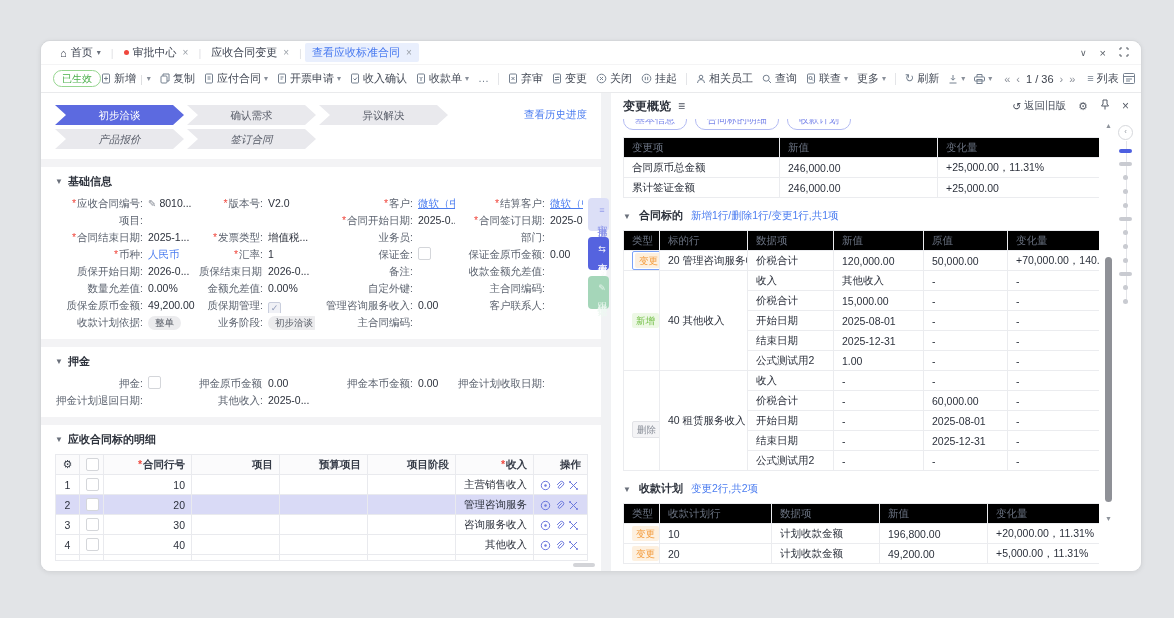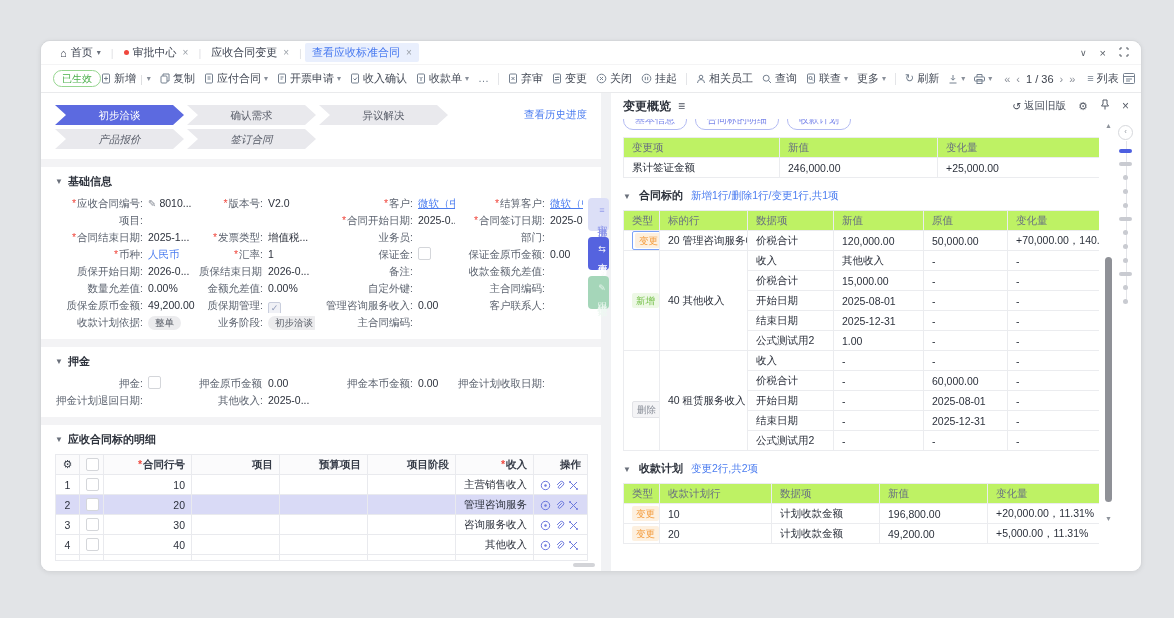--- a/index.html
+++ b/index.html
@@ -80,21 +80,21 @@
   .rp-burger{color:#4a505c;font-size:12px;}
   .rp-tools{margin-left:auto;display:flex;align-items:center;gap:12px;color:#555b66;font-size:12px;}
   .rp-back{display:inline-flex;gap:3px;align-items:center;font-size:10.5px;color:#4a505c;}
   .rp-body{flex:1;position:relative;overflow:hidden;}
   .rp-content{position:absolute;left:12px;top:0;width:476px;bottom:0;overflow:hidden;}
   .pills{display:flex;gap:8px;margin-top:-9px;}
   .pill{border:1px solid #b3bbf2;color:#7d89ea;border-radius:10px;padding:2px 11px;font-size:10px;background:#fff;white-space:nowrap;}
   .rp-table{border-collapse:collapse;width:100%;table-layout:fixed;font-size:10.5px;margin-top:7px;}
   .rp-table th,.rp-table td{border:1px solid #ebecef;height:19px;padding:0 8px;overflow:hidden;white-space:nowrap;text-align:left;
                             font-weight:normal;color:#2c313c;}
-  .rp-table th{color:#697180;background:#bef264;}
+  .rp-table th{color:#697180;background:#000000;}
   .rp-sec{display:flex;align-items:baseline;gap:8px;margin:10px 0 2px;font-size:11px;}
   .rp-sec .t{font-weight:bold;color:#2e333d;}
   .rp-sec .s{color:#4c7df0;font-size:10.5px;}
   .orange{color:#f69d43;}
   .dim{color:#b9bdc4;}
   .ordim{color:#f2bb86;}
   .badge{display:inline-block;border-radius:2px;padding:0 4px;font-size:9.5px;line-height:15px;}
   .bg-or{background:#fdf0df;color:#f39a3a;}
   .bg-gr{background:#edf8e5;color:#77c14c;}
   .bg-gy{background:#f4f4f6;color:#8b909a;border:1px solid #e2e3e7;margin-top:18px;}
@@ -606,20 +606,25 @@
                 </colgroup>
                 <thead>
                   <tr>
                     <th>变更项</th>
                     <th>新值</th>
                     <th>变化量</th>
                   </tr>
                 </thead>
                 <tbody>
                   <tr>
+                    <td>合同原币总金额</td>
+                    <td>246,000.00</td>
+                    <td class="orange">+25,000.00，11.31%</td>
+                  </tr>
+                  <tr>
                     <td>累计签证金额</td>
                     <td>246,000.00</td>
                     <td class="orange">+25,000.00</td>
                   </tr>
                 </tbody>
               </table>
             <div class="rp-sec">
               <span class="sec-caret">▼</span>
               <span class="t">合同标的</span>
               <span class="s">新增1行/删除1行/变更1行,共1项</span>

